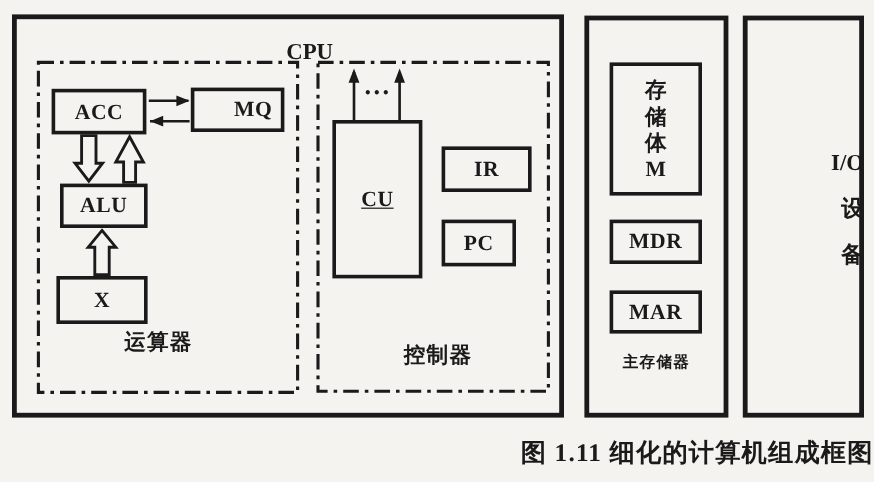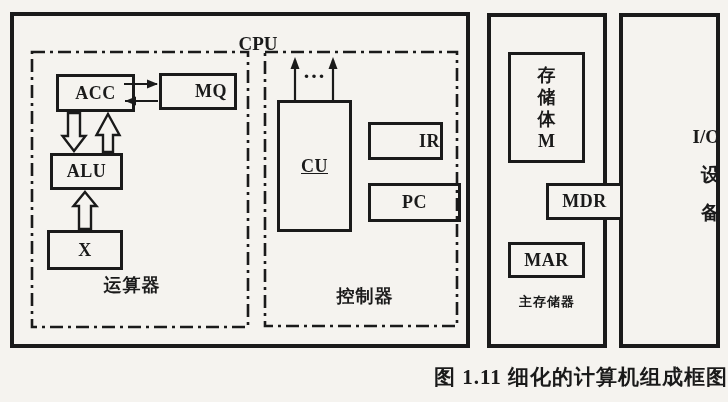--- a/index.html
+++ b/index.html
@@ -46,53 +46,53 @@
 </style>
 </head>
 <body>
 
 <div class="abs solid-box" style="left:10px;top:12px;width:460px;height:336px;"></div>
 <div class="abs solid-box" style="left:487px;top:13px;width:120px;height:335px;"></div>
 <div class="abs solid-box" style="left:619px;top:13px;width:101px;height:335px;"></div>
 
 <div class="abs plain-label cpu-label" style="left:228px;top:22px;width:60px;margin-top:12px;">CPU</div>
 
-<div class="abs inner-box" style="left:43px;top:74px;width:79px;height:38px;margin-left:13px;">
+<div class="abs inner-box" style="left:43px;top:74px;width:79px;height:38px;">
   <span>ACC</span>
 </div>
 <div class="abs inner-box" style="left:159px;top:73px;width:78px;height:37px;padding-left:26px;">
   <span>MQ</span>
 </div>
 <div class="abs inner-box" style="left:50px;top:153px;width:73px;height:37px;">
   <span>ALU</span>
 </div>
 <div class="abs inner-box" style="left:47px;top:230px;width:76px;height:40px;">
   <span>X</span>
 </div>
 <div class="abs plain-label section-label" style="left:87px;top:276px;width:90px;">运算器</div>
 
 <div class="abs inner-box" style="left:277px;top:100px;width:75px;height:132px;text-decoration:underline;">
   <span>CU</span>
 </div>
-<div class="abs inner-box" style="left:368px;top:122px;width:75px;height:38px;justify-content:flex-end;">
+<div class="abs inner-box" style="left:368px;top:122px;width:75px;height:38px;">
   <span>IR</span>
 </div>
-<div class="abs inner-box" style="left:368px;top:183px;width:93px;height:39px;text-align:right;">
+<div class="abs inner-box" style="left:368px;top:183px;width:62px;height:39px;text-align:right;">
   <span>PC</span>
 </div>
 <div class="abs plain-label dots-label" style="left:298px;top:66px;width:34px;">...</div>
 <div class="abs plain-label section-label" style="left:320px;top:275px;width:90px;margin-top:12px;">控制器</div>
 
 <div class="abs inner-box storage-box" style="left:508px;top:52px;width:77px;height:111px;">
   <span>存</span>
   <span>储</span>
   <span>体</span>
   <span>M</span>
 </div>
-<div class="abs inner-box" style="left:508px;top:183px;width:77px;height:37px;margin-left:38px;">
+<div class="abs inner-box" style="left:508px;top:183px;width:77px;height:37px;">
   <span>MDR</span>
 </div>
 <div class="abs inner-box" style="left:508px;top:242px;width:77px;height:36px;">
   <span>MAR</span>
 </div>
 <div class="abs plain-label mem-label" style="left:492px;top:295px;width:110px;">主存储器</div>
 
 <div class="abs io-text" style="left:619px;top:118px;width:101px;">
   <span>I/O</span>
   <span>设</span>

